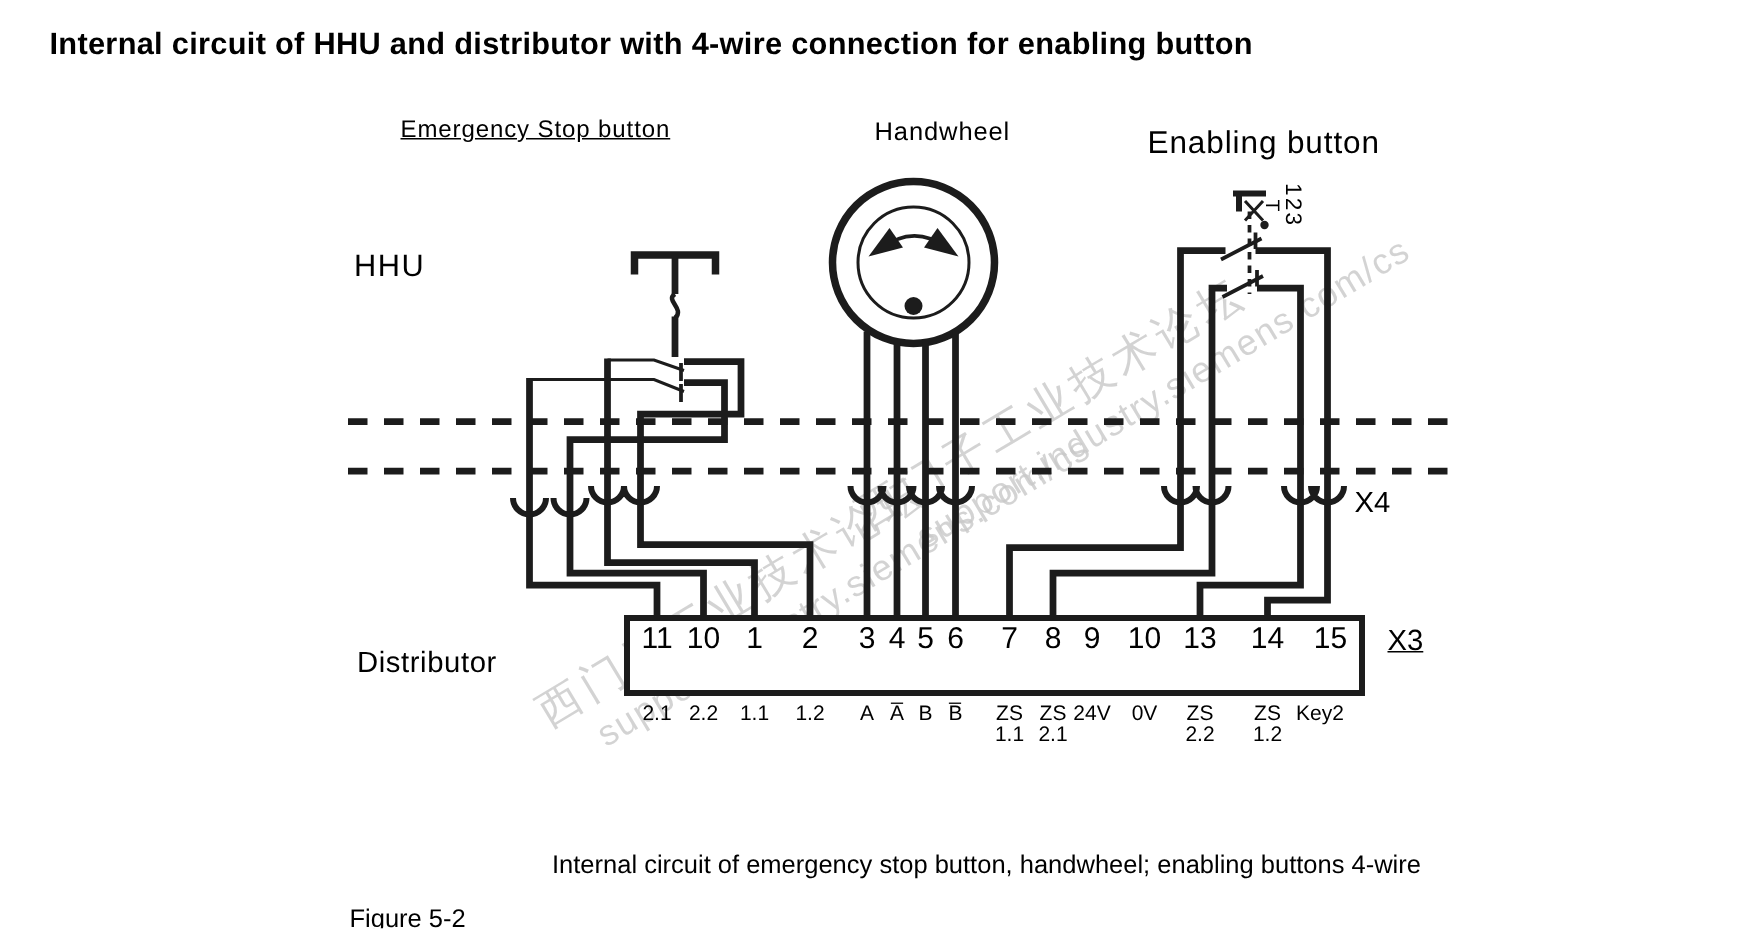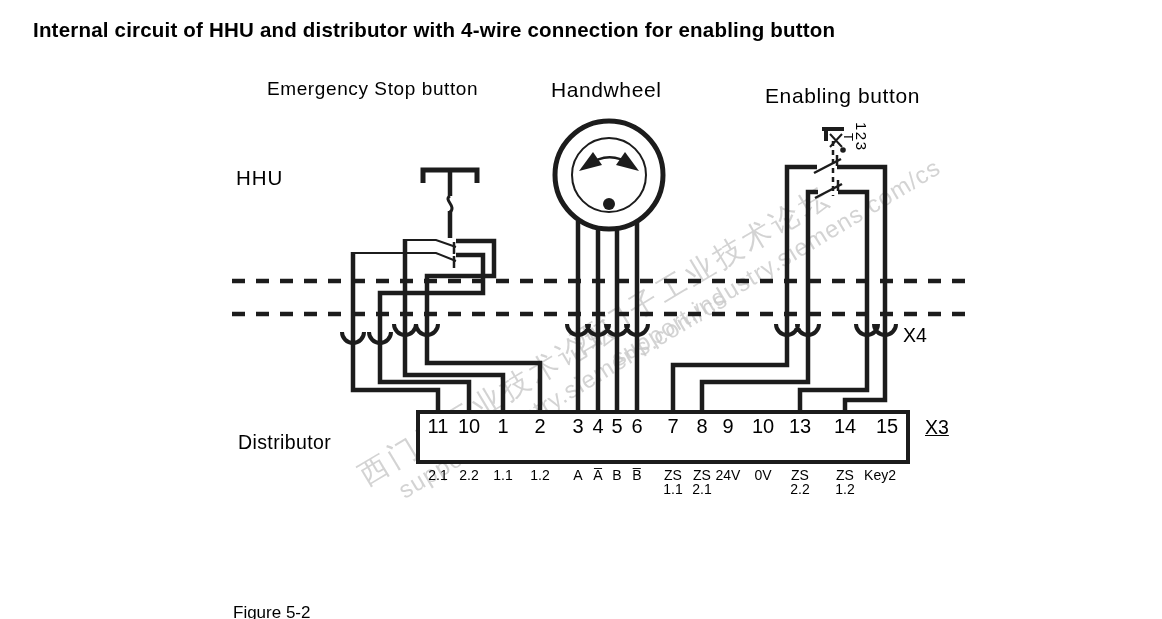--- a/index.html
+++ b/index.html
@@ -2,22 +2,22 @@
 <html><head>
 <meta charset="utf-8">
 <style>
   html,body{margin:0;padding:0;background:#ffffff;}
   .stage{
     position:relative;width:1162px;height:619px;background:#fff;overflow:hidden;
     font-family:"Liberation Sans", sans-serif;color:#000;
   }
   .txt{position:absolute;white-space:nowrap;}
   .title{left:33px;top:18px;font-size:20.5px;font-weight:bold;letter-spacing:.2px;}
-  .sec-es{left:267px;top:78px;font-size:19px;letter-spacing:.6px;}
-  .sec-hw{left:551px;top:78px;font-size:21px;letter-spacing:.6px;}
+  .sec-es{left:267px;top:78px;font-size:16px;letter-spacing:.6px;text-decoration:underline;}
+  .sec-hw{left:583px;top:78px;font-size:17px;letter-spacing:.6px;}
   .sec-en{left:765px;top:84px;font-size:21px;letter-spacing:.6px;}
   .hhu{left:236px;top:166px;font-size:20.5px;letter-spacing:1px;}
   .dist{left:238px;top:431px;font-size:19.5px;letter-spacing:.4px;}
   .x4{left:903px;top:324px;font-size:19.5px;}
   .x3{left:925px;top:416px;font-size:19.5px;text-decoration:underline;}
   .estop-cap{left:562px;top:519px;font-size:20px;letter-spacing:1.3px;transform:translateX(-50%);}
   .figlabel{left:233px;top:567px;font-size:17px;margin-top:36px;}
   .figtext{left:368px;top:567px;font-size:17px;}
   .rot{transform:rotate(90deg);transform-origin:0 0;}
   .pos123{left:870px;top:122px;font-size:15px;letter-spacing:1.5px;}
@@ -113,20 +113,21 @@
   <div class="txt sec-es">Emergency Stop button</div>
   <div class="txt sec-hw">Handwheel</div>
   <div class="txt sec-en">Enabling button</div>
   <div class="txt hhu">HHU</div>
   <div class="txt dist">Distributor</div>
   <div class="txt x4">X4</div>
   <div class="txt x3">X3</div>
   <div class="txt rot pos123">123</div>
   <div class="txt rot tlet">T</div>
   <div class="txt figlabel">Figure 5-2</div>
+  <div class="txt figtext">Internal circuit of emergency stop button, handwheel; enabling buttons 4-wire</div>
 
   <div class="tnum txt" style="left:438px">11</div>
   <div class="tnum txt" style="left:469px">10</div>
   <div class="tnum txt" style="left:503px">1</div>
   <div class="tnum txt" style="left:540px">2</div>
   <div class="tnum txt" style="left:578px">3</div>
   <div class="tnum txt" style="left:598px">4</div>
   <div class="tnum txt" style="left:617px">5</div>
   <div class="tnum txt" style="left:637px">6</div>
   <div class="tnum txt" style="left:673px">7</div>

